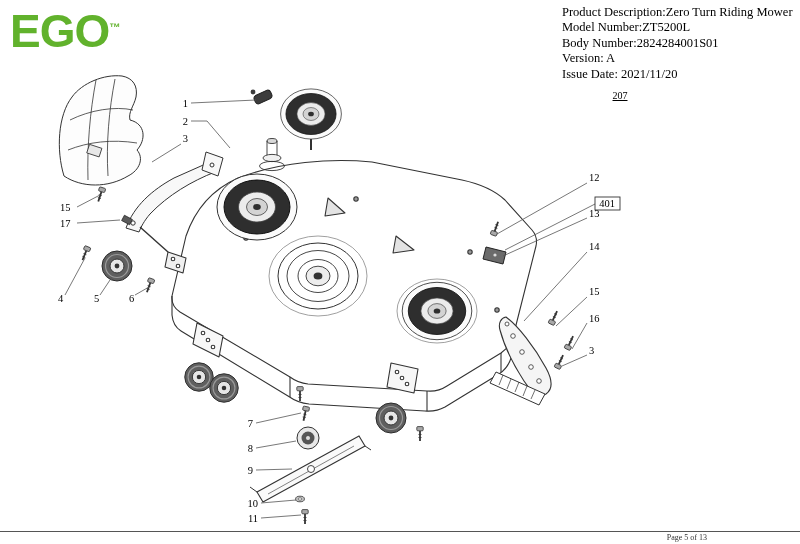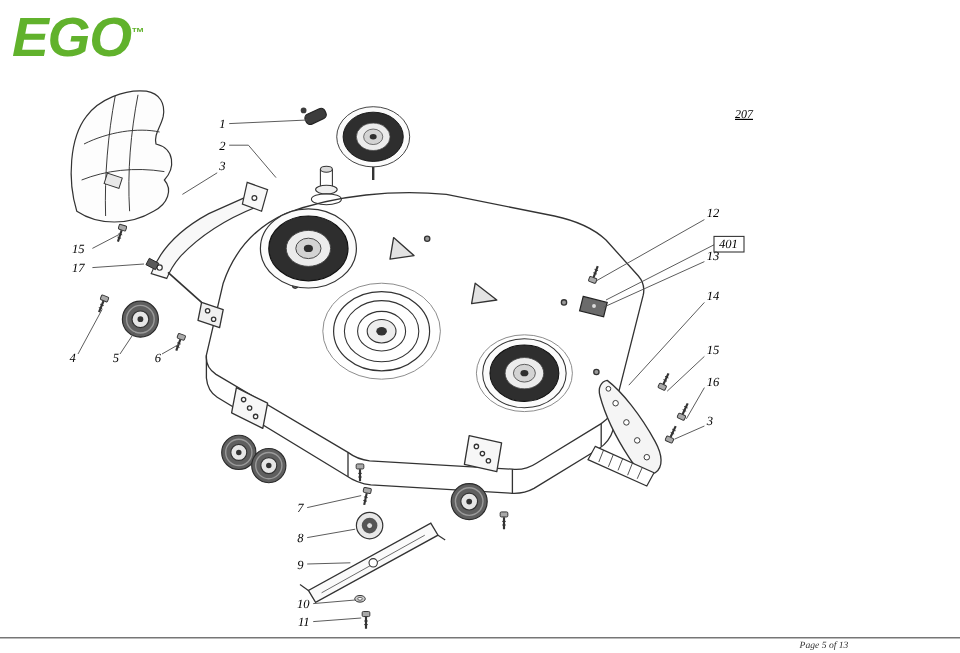--- a/index.html
+++ b/index.html
@@ -1,34 +1,41 @@
 <!DOCTYPE html>
 <html><head>
 <meta charset="utf-8">
 <style>
   html,body{margin:0;padding:0;}
   body{width:800px;height:544px;overflow:hidden;background:#fff;}
-  .page{position:relative;width:735px;height:544px;background:#fff;font-family:"Liberation Serif",serif;color:#000;font-style:italic;}
+  .page{position:relative;width:735px;height:544px;background:#fff;font-family:"Liberation Serif",serif;color:#000;}
   .logo{position:absolute;left:10px;top:8px;color:#61b22c;font-family:"Liberation Sans",sans-serif;font-weight:900;font-size:46px;letter-spacing:-1px;line-height:1;}
   .logo .tm{font-size:11px;vertical-align:super;letter-spacing:0;font-weight:700;}
   .product-info{position:absolute;left:562px;top:5px;font-size:12.5px;line-height:15.4px;white-space:nowrap;}
   .page-ref{position:absolute;left:598px;top:90px;width:44px;text-align:center;font-size:10px;text-decoration:underline;}
   .diagram-svg{position:absolute;left:0;top:0;}
   .footer-rule{position:absolute;left:0;top:531px;width:800px;height:1px;background:#555;}
   .footer-text{position:absolute;right:28px;top:533px;font-size:8px;color:#333;}
   .leader{stroke:#555;stroke-width:0.8;fill:none;}
   text.co{font-family:"Liberation Serif",serif;font-size:10.5px;fill:#000;}
 </style>
 </head>
 <body>
 
 <div class="page">
 
   <div class="logo"><span>EGO</span><span class="tm">™</span></div>
 
+  <div class="product-info">
+    <div>Product Description:Zero Turn Riding Mower</div>
+    <div>Model Number:ZT5200L</div>
+    <div>Body Number:2824284001S01</div>
+    <div>Version: A</div>
+    <div>Issue Date: 2021/11/20</div>
+  </div>
 
   <div class="page-ref">207</div>
 
   <svg class="diagram-svg" width="800" height="544" viewBox="0 0 800 544">
     <defs>
       <g id="bolt">
         <rect x="-3.2" y="-2.4" width="6.4" height="4.2" rx="1" fill="#a9a9a9" stroke="#333" stroke-width="0.8"></rect>
         <line x1="0" y1="2" x2="0" y2="12" stroke="#333" stroke-width="1.8"></line>
         <line x1="-1.6" y1="5.5" x2="1.6" y2="5.5" stroke="#333" stroke-width="0.7"></line>
         <line x1="-1.6" y1="8.5" x2="1.6" y2="8.5" stroke="#333" stroke-width="0.7"></line>

